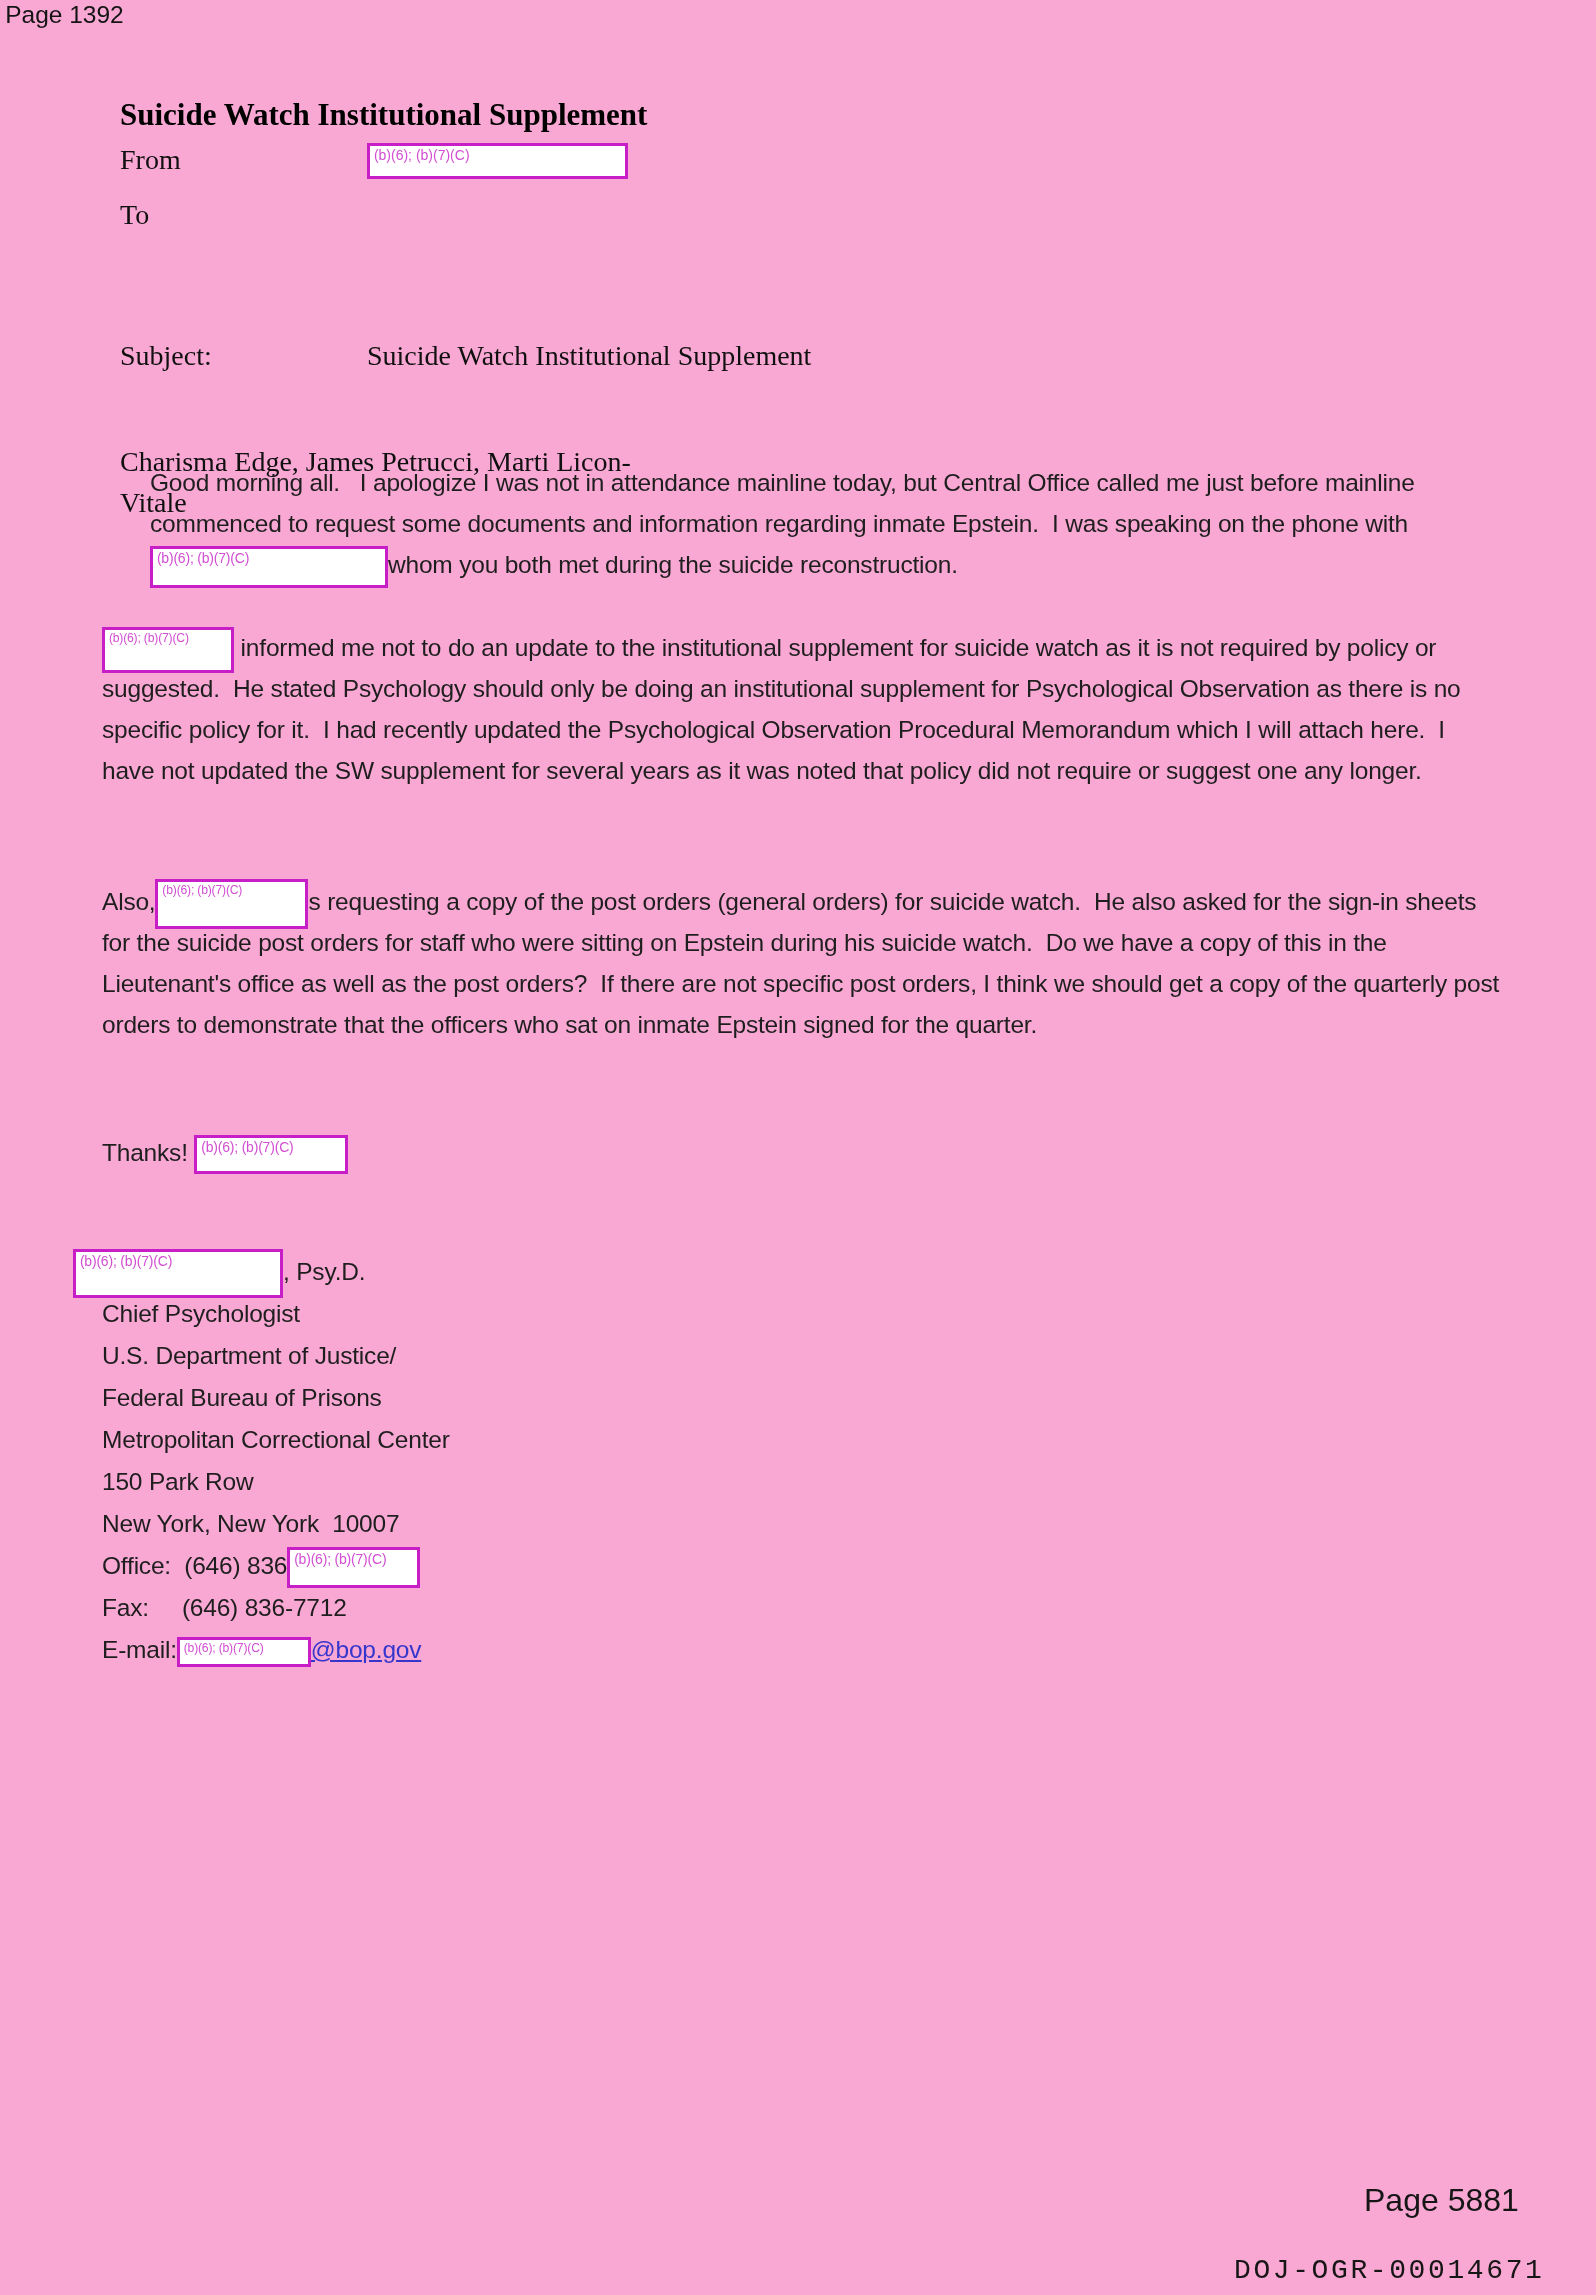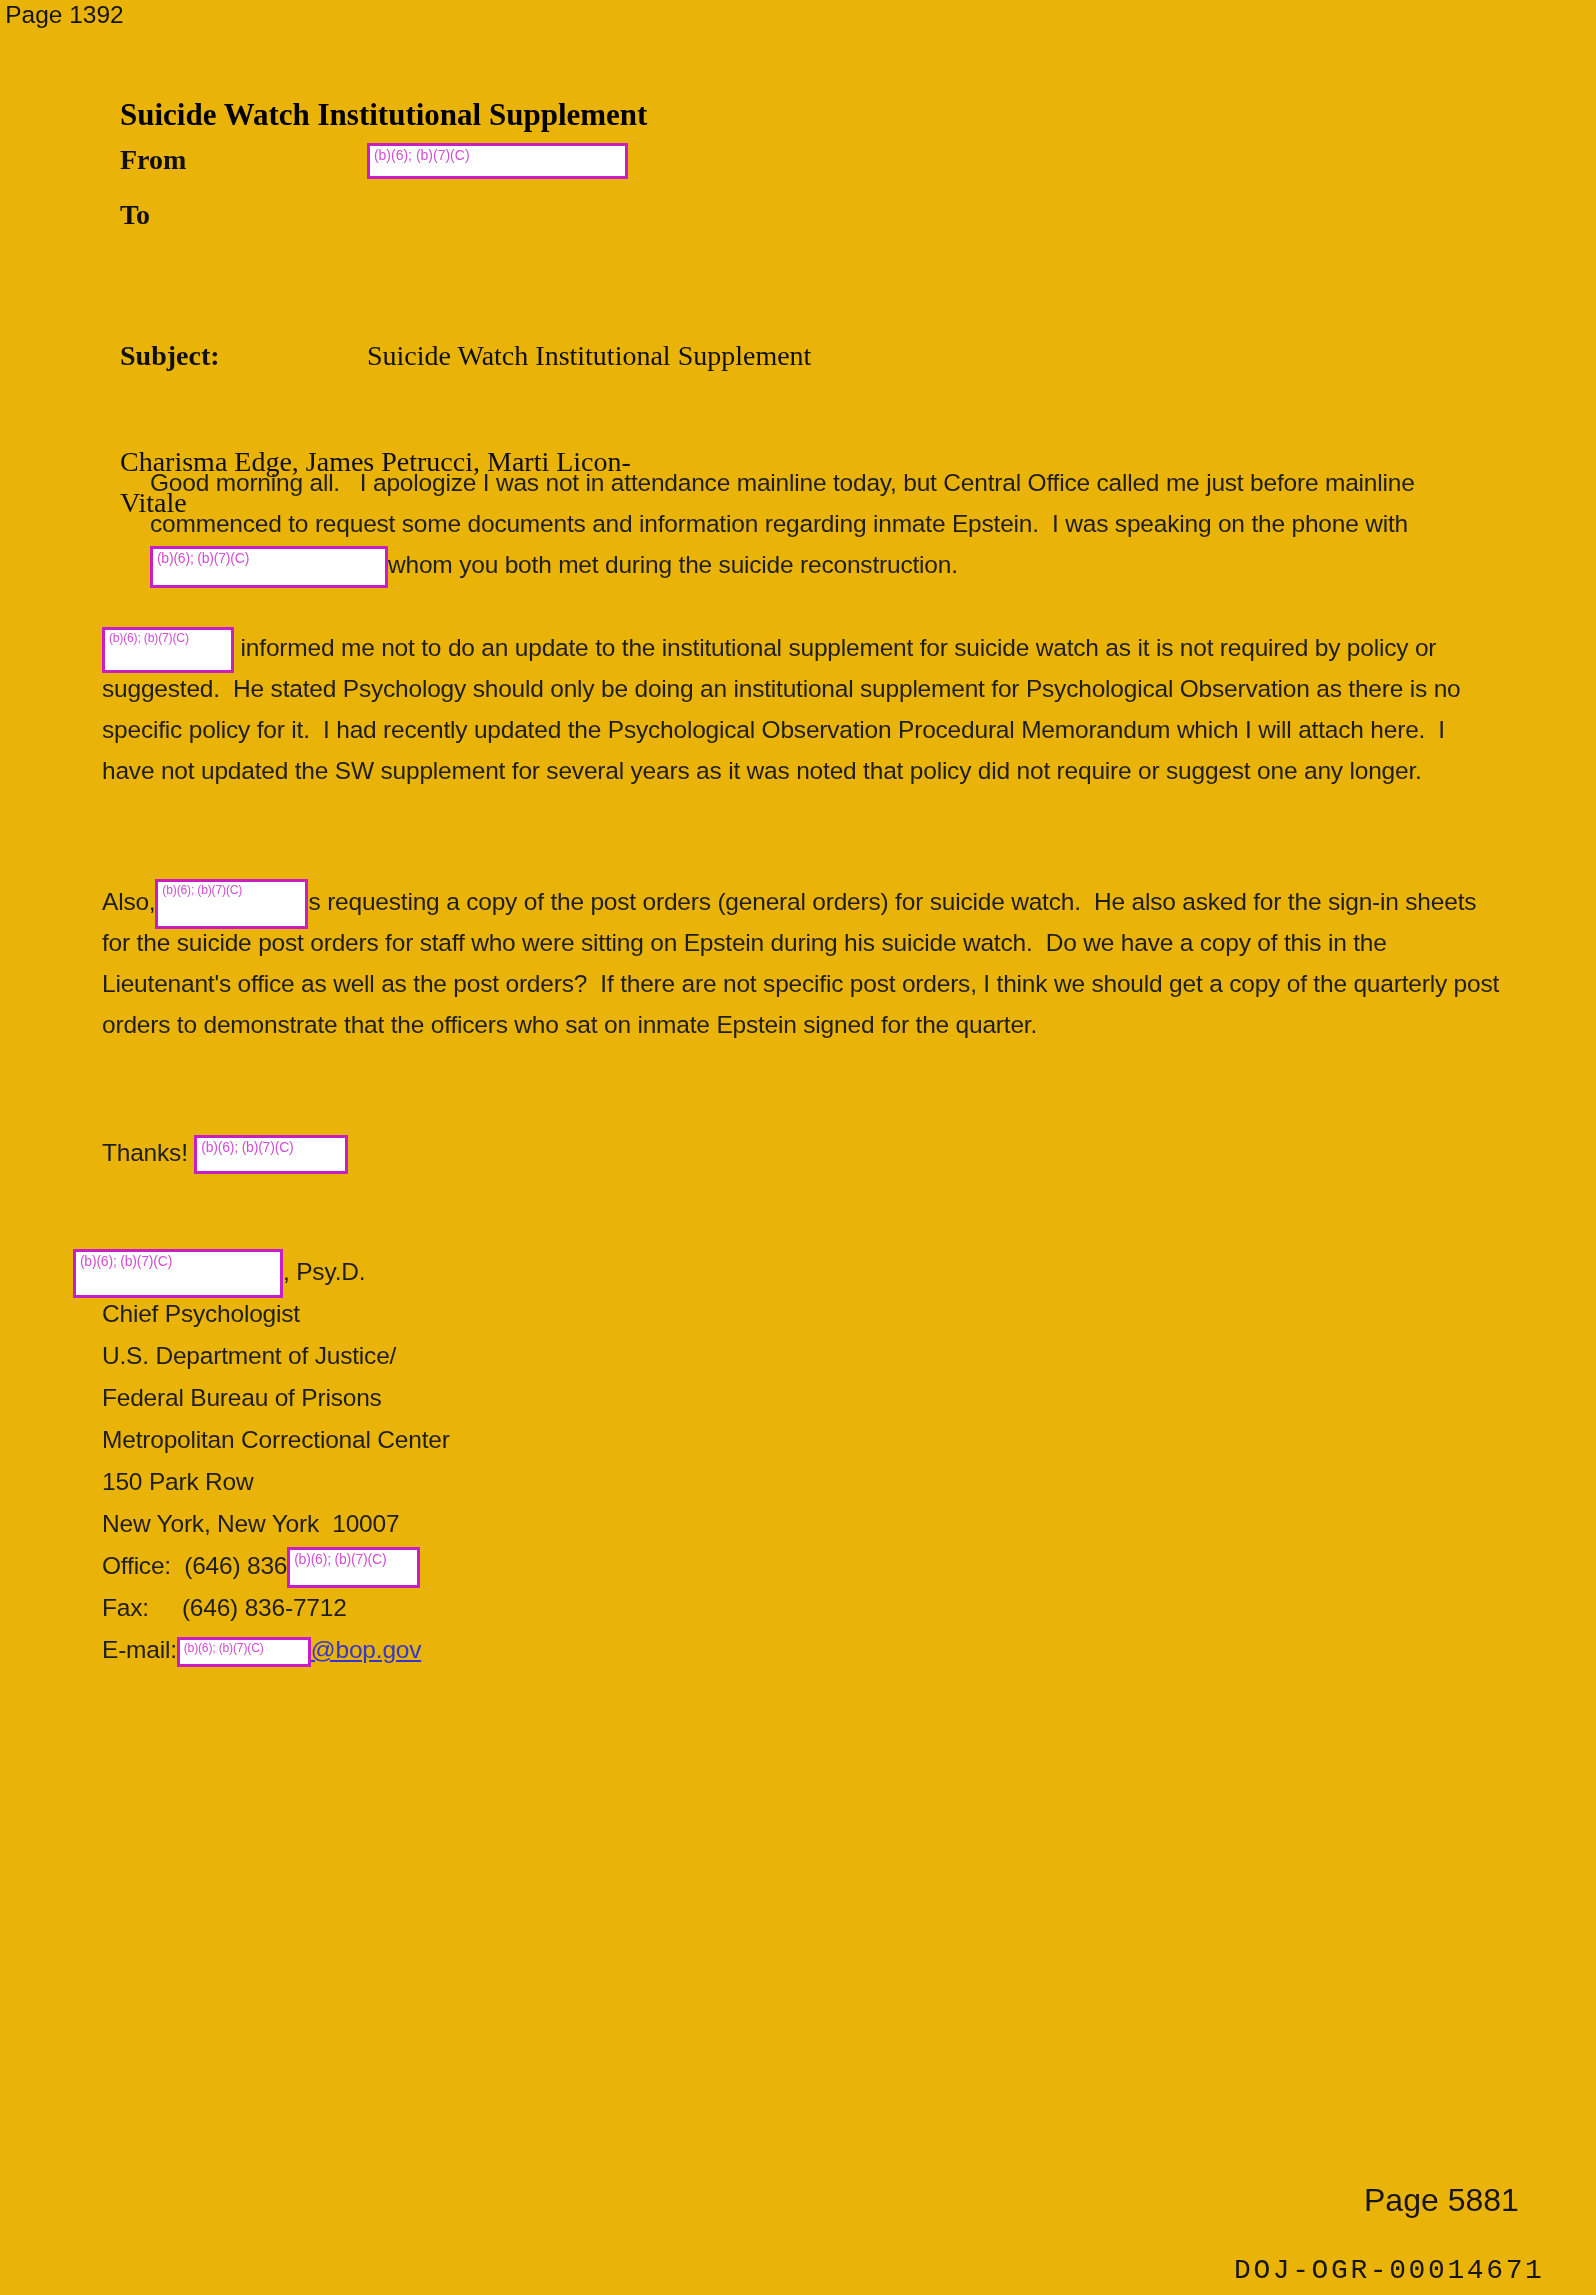--- a/index.html
+++ b/index.html
@@ -1,20 +1,20 @@
 <!DOCTYPE html>
 <html style="font-size:10.3px"><head>
 <meta charset="utf-8">
 <style>
   html, body { margin: 0; padding: 0; background: #ffffff; }
   .page {
     position: relative;
     width: 1597px;
     height: 2295px;
-    background: #eab308;
+    background: #f9a8d4;
     overflow: hidden;
     font-family: "Liberation Sans", sans-serif;
     color: #1e1e1e;
   }
   .corner-num {
     position: absolute; left: 5.2px; top: 0px;
     font-size: 24.5px; line-height: 30px; color: #141414;
   }
   .email-title {
     position: absolute; left: 120px; top: 97px;
@@ -23,21 +23,21 @@
     white-space: nowrap;
   }
   .hdr-row {
     position: absolute; left: 120px;
     display: flex; align-items: flex-start;
     font-family: "Liberation Serif", serif;
     font-size: 28px; line-height: 41px; color: #101010;
   }
   .hdr-label {
     width: 247px; flex: 0 0 247px;
-    font-weight: bold;
+    font-weight: normal;
   }
   .hdr-value { white-space: pre-line; }
   .row-from { top: 139px; }
   .row-to { top: 194px; flex-direction: column; }
   .row-date { top: 287px; }
   .row-subject { top: 335px; }
   .row-attachments { top: 382px; }
 
   .redaction {
     display: inline-block; position: relative;

